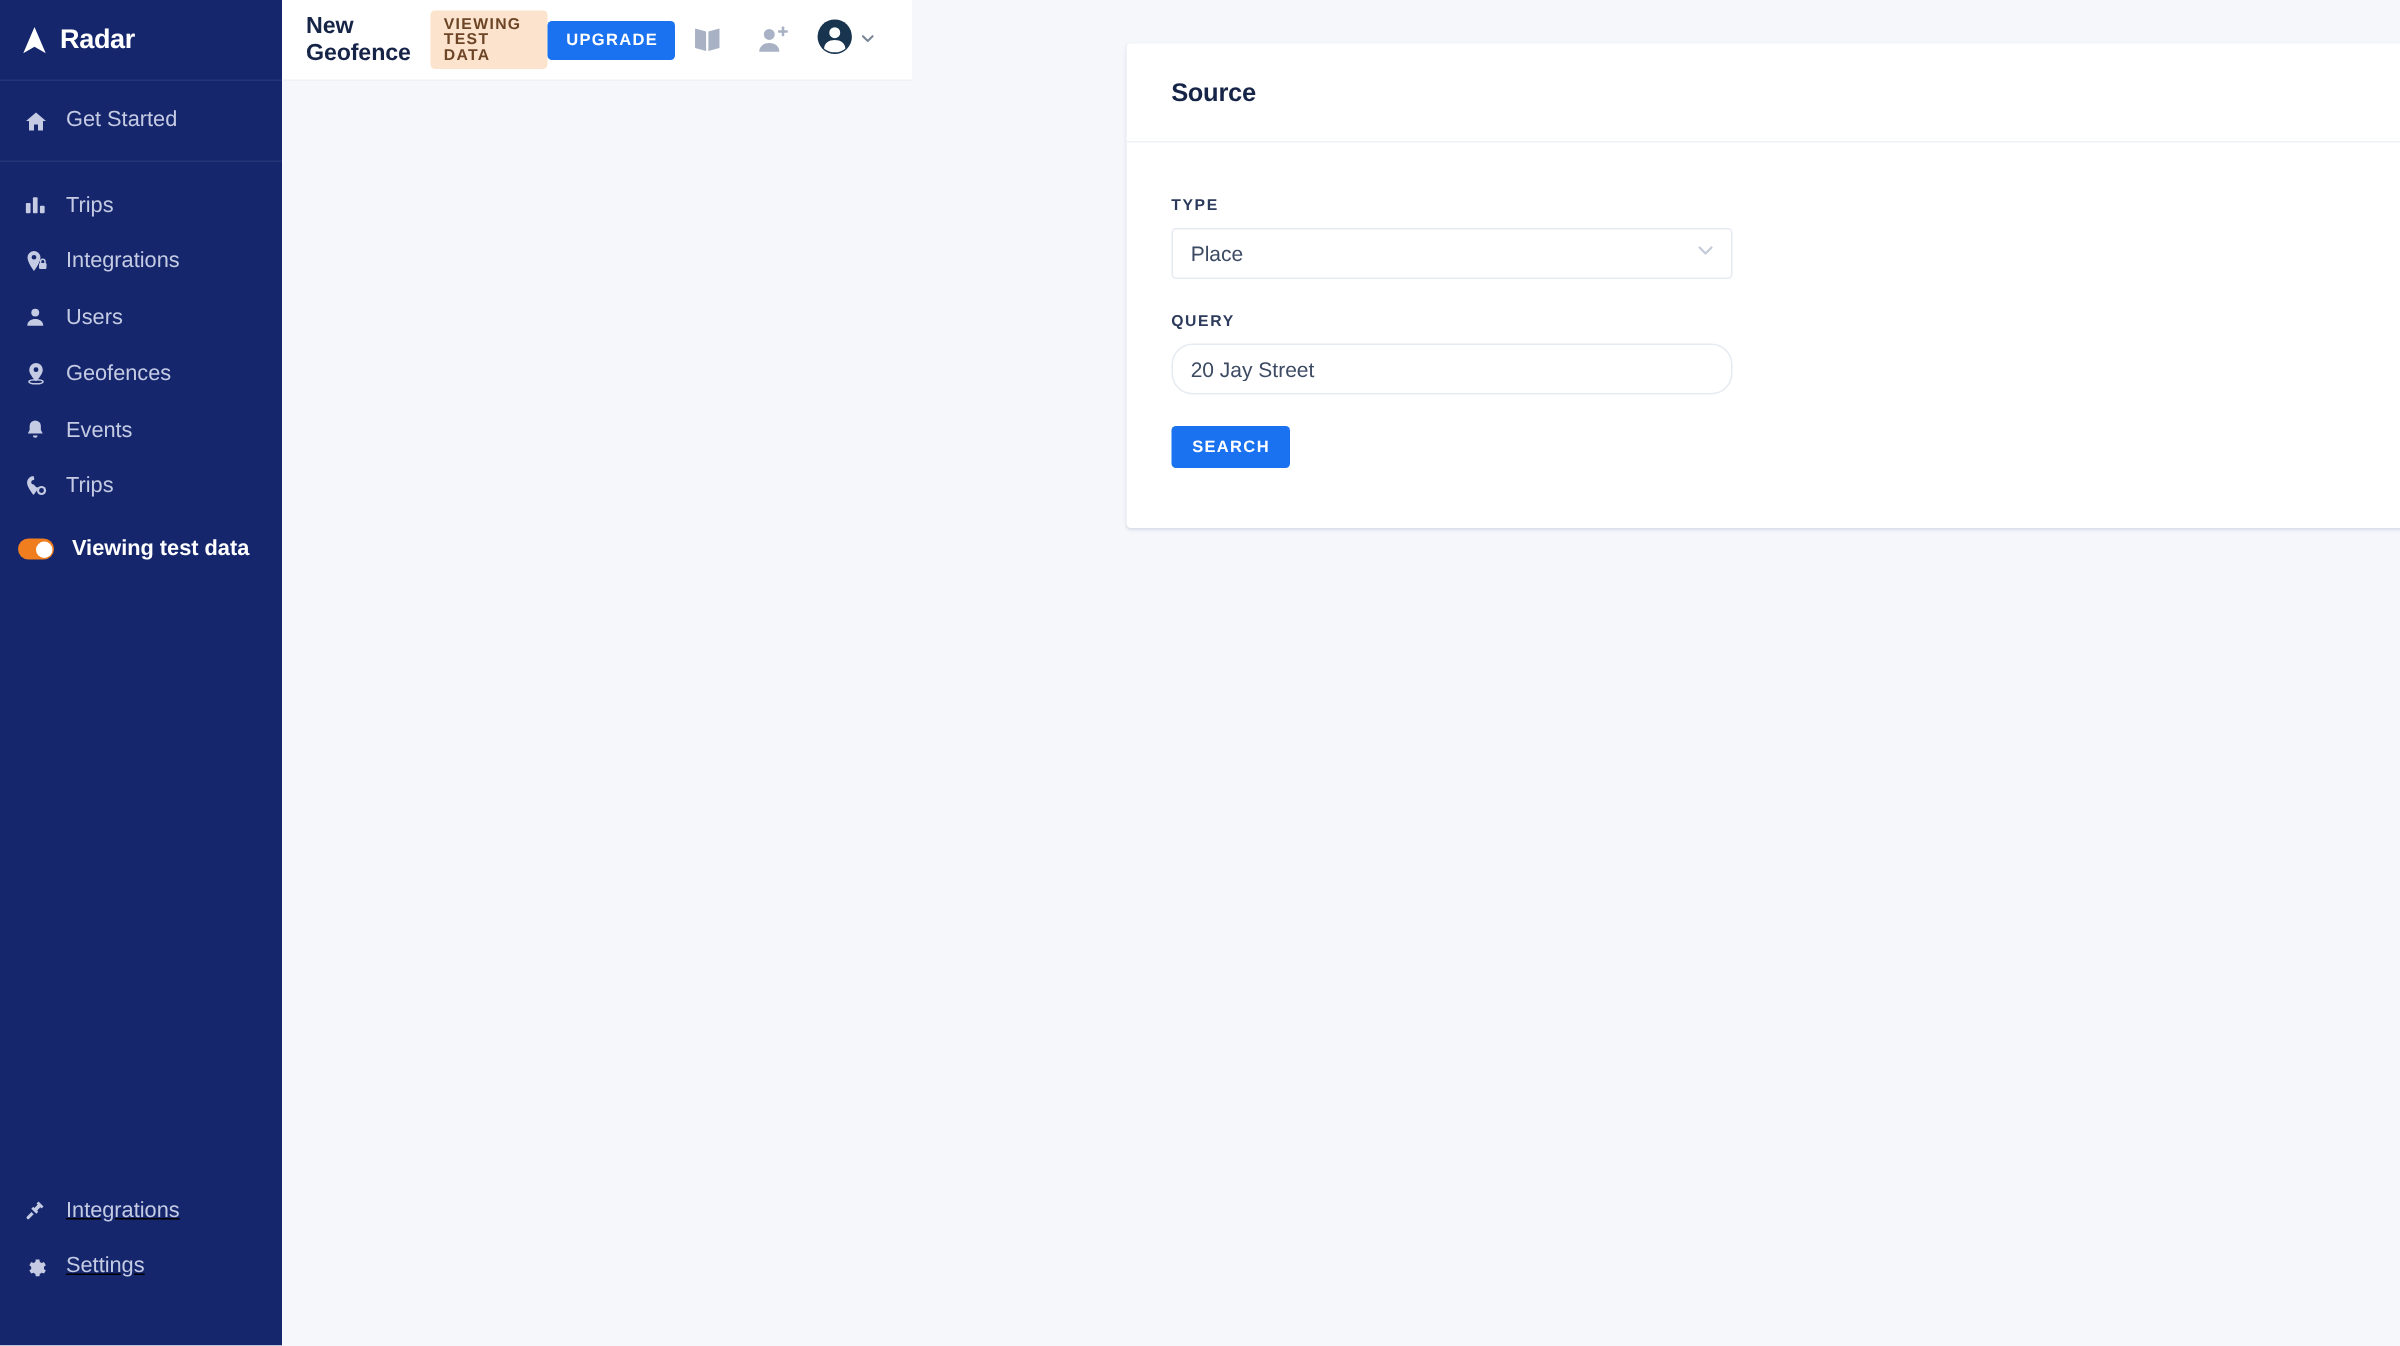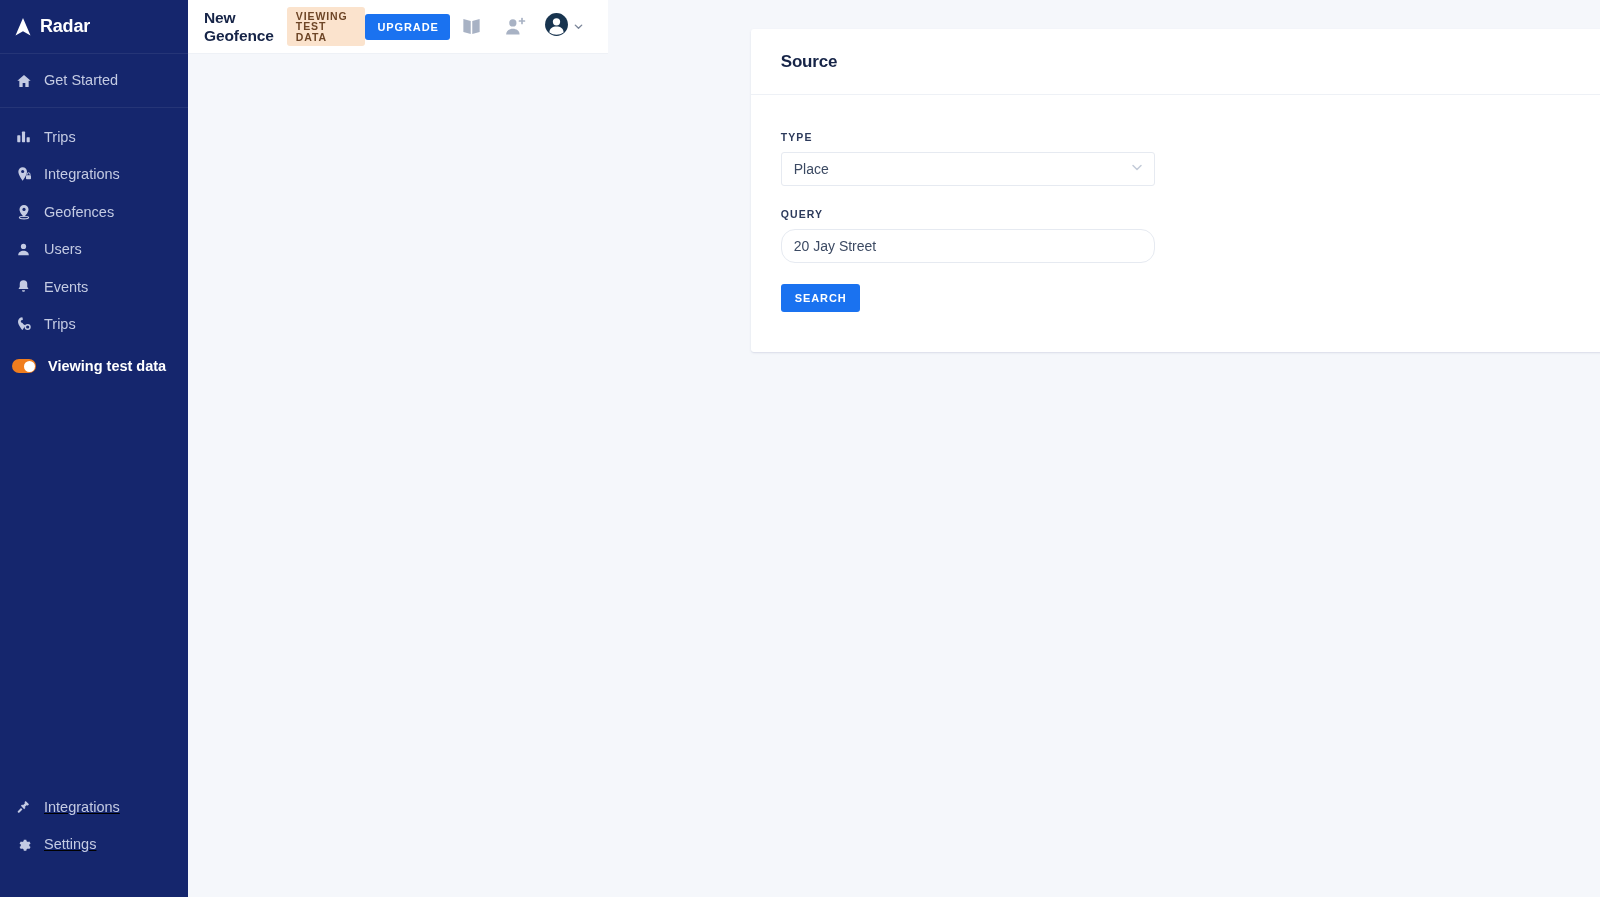--- a/index.html
+++ b/index.html
@@ -325,37 +325,37 @@
               <circle cx="10" cy="8.3" r="2.3" fill="#15266d"></circle>
               <rect x="15" y="14" width="7.5" height="6" rx="1.2"></rect>
               <path d="M16.6 14v-1.6a2.2 2.2 0 0 1 4.4 0V14" stroke="#c4cbe3" stroke-width="1.5" fill="none"></path>
             </svg>
         </span>
         <span class="lbl">Integrations</span>
       </div>
 
       <div class="nav-item">
         <span class="ico">
+          <svg width="15" height="15" viewBox="0 0 24 24" fill="#c4cbe3">
+              <circle cx="12" cy="7" r="4.2"></circle>
+              <path d="M3.5 21c0-4.7 3.8-7.2 8.5-7.2s8.5 2.5 8.5 7.2z"></path>
+            </svg>
+        </span>
+        <span class="lbl">Users</span>
+      </div>
+
+      <div class="nav-item">
+        <span class="ico">
           <svg width="16" height="16" viewBox="0 0 24 24" fill="#c4cbe3">
               <path d="M12 1.5a6.8 6.8 0 0 0-6.8 6.8c0 5 6.8 11.5 6.8 11.5s6.8-6.5 6.8-11.5A6.8 6.8 0 0 0 12 1.5z"></path>
               <circle cx="12" cy="8.2" r="2.4" fill="#15266d"></circle>
               <ellipse cx="12" cy="20.3" rx="7" ry="2" fill="none" stroke="#c4cbe3" stroke-width="1.6"></ellipse>
             </svg>
         </span>
         <span class="lbl">Geofences</span>
-      </div>
-
-      <div class="nav-item">
-        <span class="ico">
-          <svg width="15" height="15" viewBox="0 0 24 24" fill="#c4cbe3">
-              <circle cx="12" cy="7" r="4.2"></circle>
-              <path d="M3.5 21c0-4.7 3.8-7.2 8.5-7.2s8.5 2.5 8.5 7.2z"></path>
-            </svg>
-        </span>
-        <span class="lbl">Users</span>
       </div>
 
       <div class="nav-item">
         <span class="ico">
           <svg width="15" height="15" viewBox="0 0 24 24" fill="#c4cbe3">
               <path d="M12 2a6 6 0 0 0-6 6v4.3L4 16h16l-2-3.7V8a6 6 0 0 0-6-6z"></path>
               <path d="M9.5 18a2.5 2.5 0 0 0 5 0z"></path>
             </svg>
         </span>
         <span class="lbl">Events</span>

